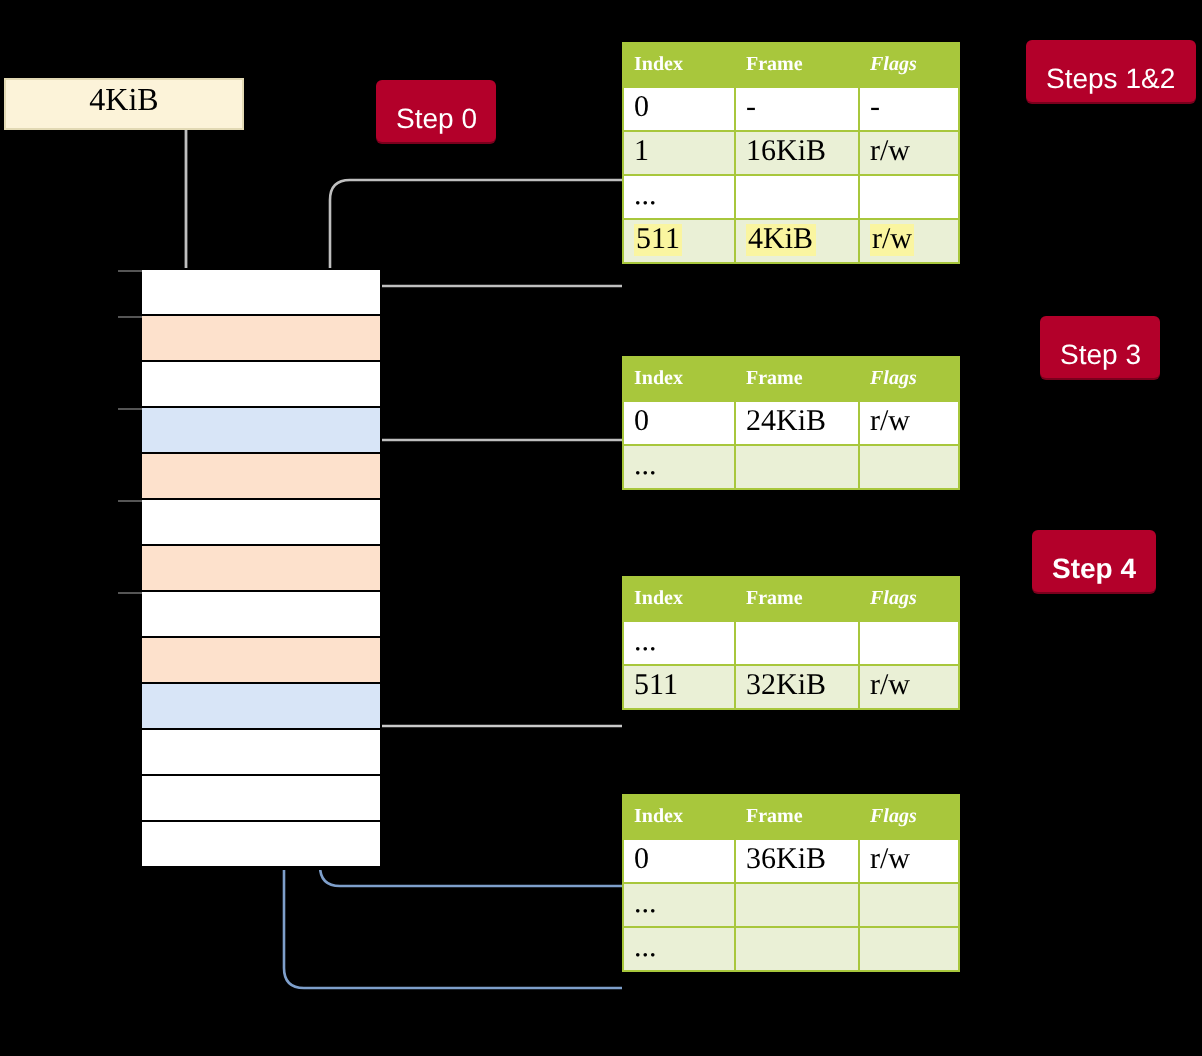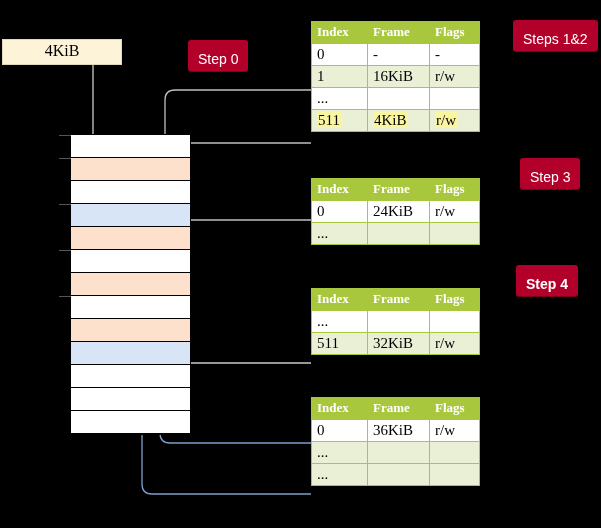--- a/index.html
+++ b/index.html
@@ -80,30 +80,30 @@
     text-align:left;
     font-weight:normal;
     color:#000;
     vertical-align:middle;
     white-space:nowrap;
   }
   .ptable thead th{
     background:#A8C73C;
     color:#ffffff;
     font-weight:bold;
-    font-size:13px;
+    font-size:10px;
     border:1px solid #A8C73C;
   }
   .ptable tr.alt td{background:#EAF0D6;}
   .ptable tr td:nth-child(1){width:56px;}
   .ptable tr td:nth-child(2){width:62px;}
   .ptable tr td:nth-child(3){width:50px;}
   .ptable thead th:nth-child(1){width:56px;}
   .ptable thead th:nth-child(2){width:62px;}
-  .ptable thead th:nth-child(3){width:50px;}
+  .ptable thead th:nth-child(3){width:50px;font-style:italic;}
   .hl{background:#FAF5A0;padding:0 1px;}
 
   svg.wires{position:absolute;left:0;top:0;width:601px;height:528px;pointer-events:none;}
 </style>
 </head>
 <body>
 
 <div class="stage">
 
   <svg class="wires" viewBox="0 0 601 528">

